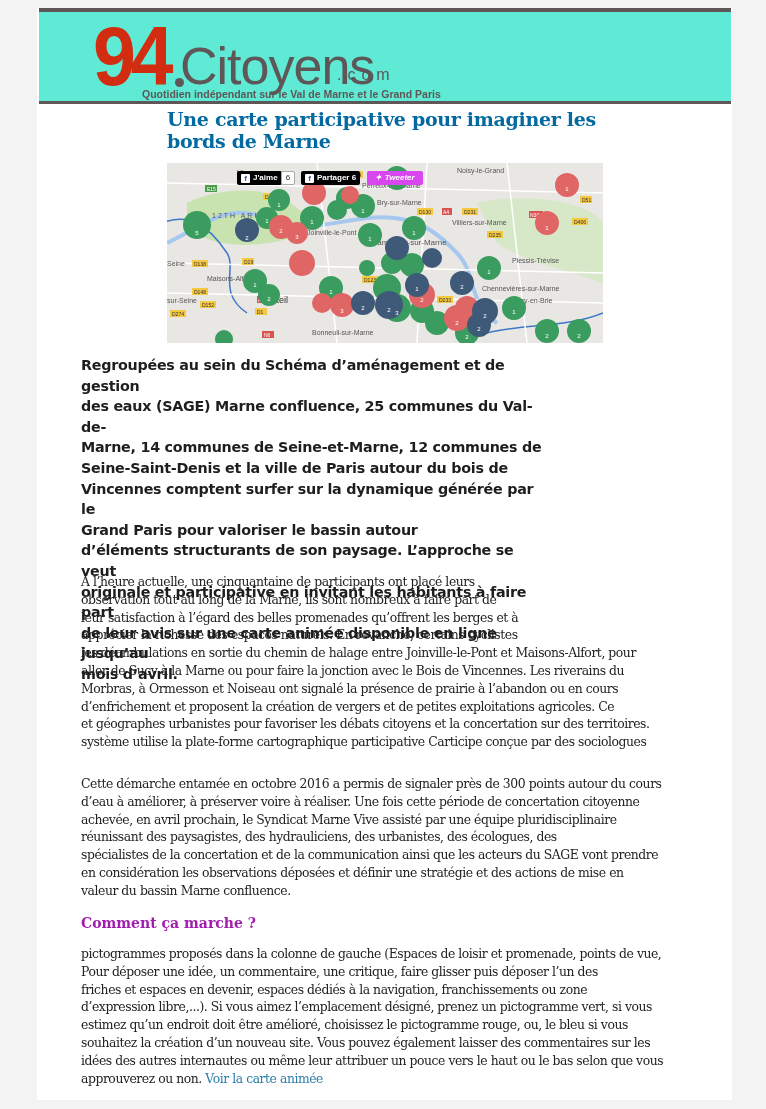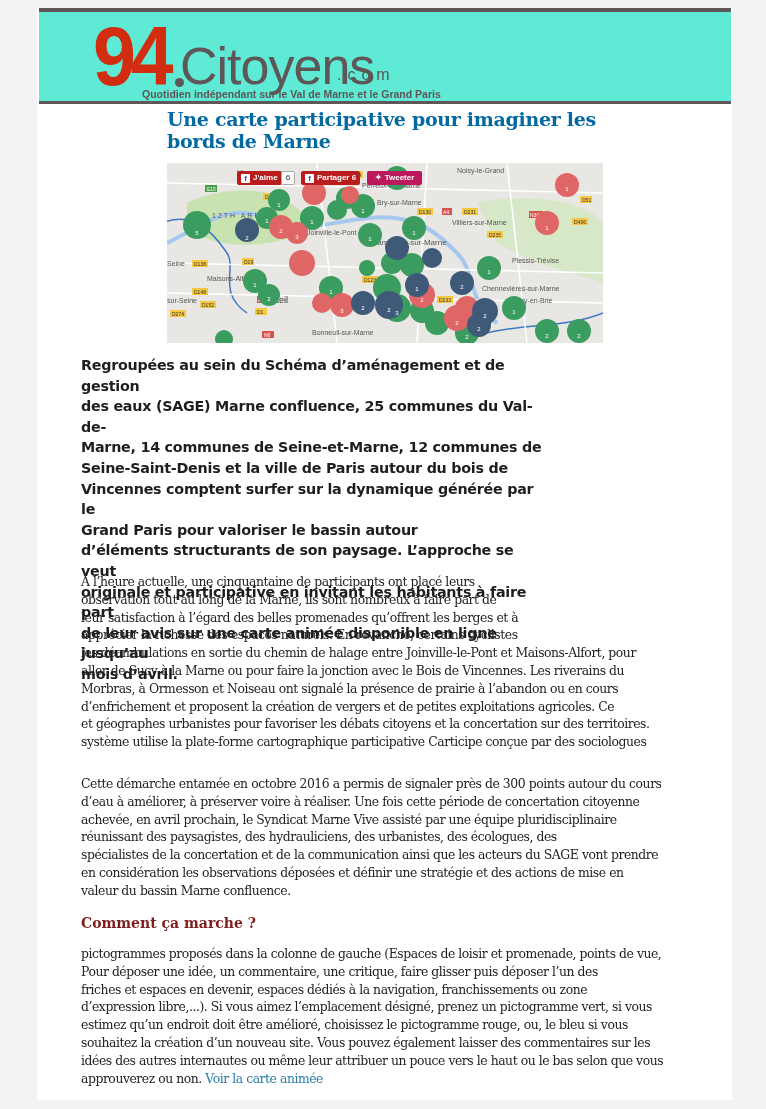--- a/index.html
+++ b/index.html
@@ -11,26 +11,26 @@
   .logo-94 { position:absolute; left:54px; top:2px; font-family:"Liberation Sans", sans-serif; font-weight:bold; font-size:84px; line-height:84px; color:#d22d10; letter-spacing:-6px; transform:scaleX(0.92); transform-origin:left top; }
   .logo-dot { position:absolute; left:136px; top:66px; width:9px; height:9px; border-radius:50%; background:#5e5657; }
   .logo-citoyens { position:absolute; left:141px; top:6px; font-family:"Liberation Sans", sans-serif; font-size:52px; line-height:56px; color:#5e5657; letter-spacing:-1px;margin-top:20px; }
   .logo-com { position:absolute; left:298px; top:55px; font-family:"Liberation Sans", sans-serif; font-size:16px; line-height:16px; color:#5e5657; letter-spacing:6px; }
   .tagline { position:absolute; left:103px; top:76px; font-family:"Liberation Sans", sans-serif; font-weight:bold; font-size:10.5px; color:#5e5657; white-space:nowrap; }
   .title { position:absolute; left:167px; top:108px; width:440px; font-family:"DejaVu Serif", serif; font-weight:bold; font-size:19px; line-height:22px; color:#0369a1; margin:0; letter-spacing:-0.3px; }
   .map { position:absolute; left:167px; top:163px; width:436px; height:180px; background:#e8e6e2; overflow:hidden; }
   .map svg { position:absolute; left:0; top:0; }
   .share { position:absolute; top:8px; height:14px; font-family:"Liberation Sans", sans-serif; font-weight:bold; font-size:8px; line-height:14px; color:#fff; border-radius:2px; padding:0 4px; white-space:nowrap; }
   .share .ico { display:inline-block; width:9px; height:9px; background:#fff; color:#3b5998; font-size:8px; line-height:10px; text-align:center; margin-right:3px; vertical-align:-1px; border-radius:1px; }
-  .fb { background:#b91c1c; }
-  .tw { background:#be185d; }
+  .fb { background:#000000; }
+  .tw { background:#d946ef;font-style:italic; }
   .count { position:absolute; top:8px; left:85px; height:12px; width:12px; border:1px solid #aaa; background:#fff; font-family:"Liberation Sans", sans-serif; font-size:8px; line-height:12px; text-align:center; color:#333; border-radius:2px; }
   .lead { position:absolute; left:81px; top:355px; width:470px; font-family:"DejaVu Sans", sans-serif; font-weight:bold; font-size:14.3px; line-height:20.6px; color:#1e1e1e; margin:0; letter-spacing:-0.25px; }
   .body-p { position:absolute; left:81px; width:610px; font-family:"DejaVu Serif", serif; font-size:12.4px; line-height:17.8px; color:#222; margin:0; letter-spacing:-0.45px; }
-  .h3 { position:absolute; left:81px; top:914px; font-family:"DejaVu Serif", serif; font-weight:bold; font-size:14px; line-height:18px; color:#7f1d1d; margin:0; }
+  .h3 { position:absolute; left:81px; top:914px; font-family:"DejaVu Serif", serif; font-weight:bold; font-size:14px; line-height:18px; color:#a21caf; margin:0; }
   .link { color:#2a7da8; text-decoration:none; }
   .map-label { font-family:"Liberation Sans", sans-serif; fill:#555; }
 </style>
 </head>
 <body>
 
 <div class="page"></div>
 <div class="topbar"></div>
 
 <div class="header">

